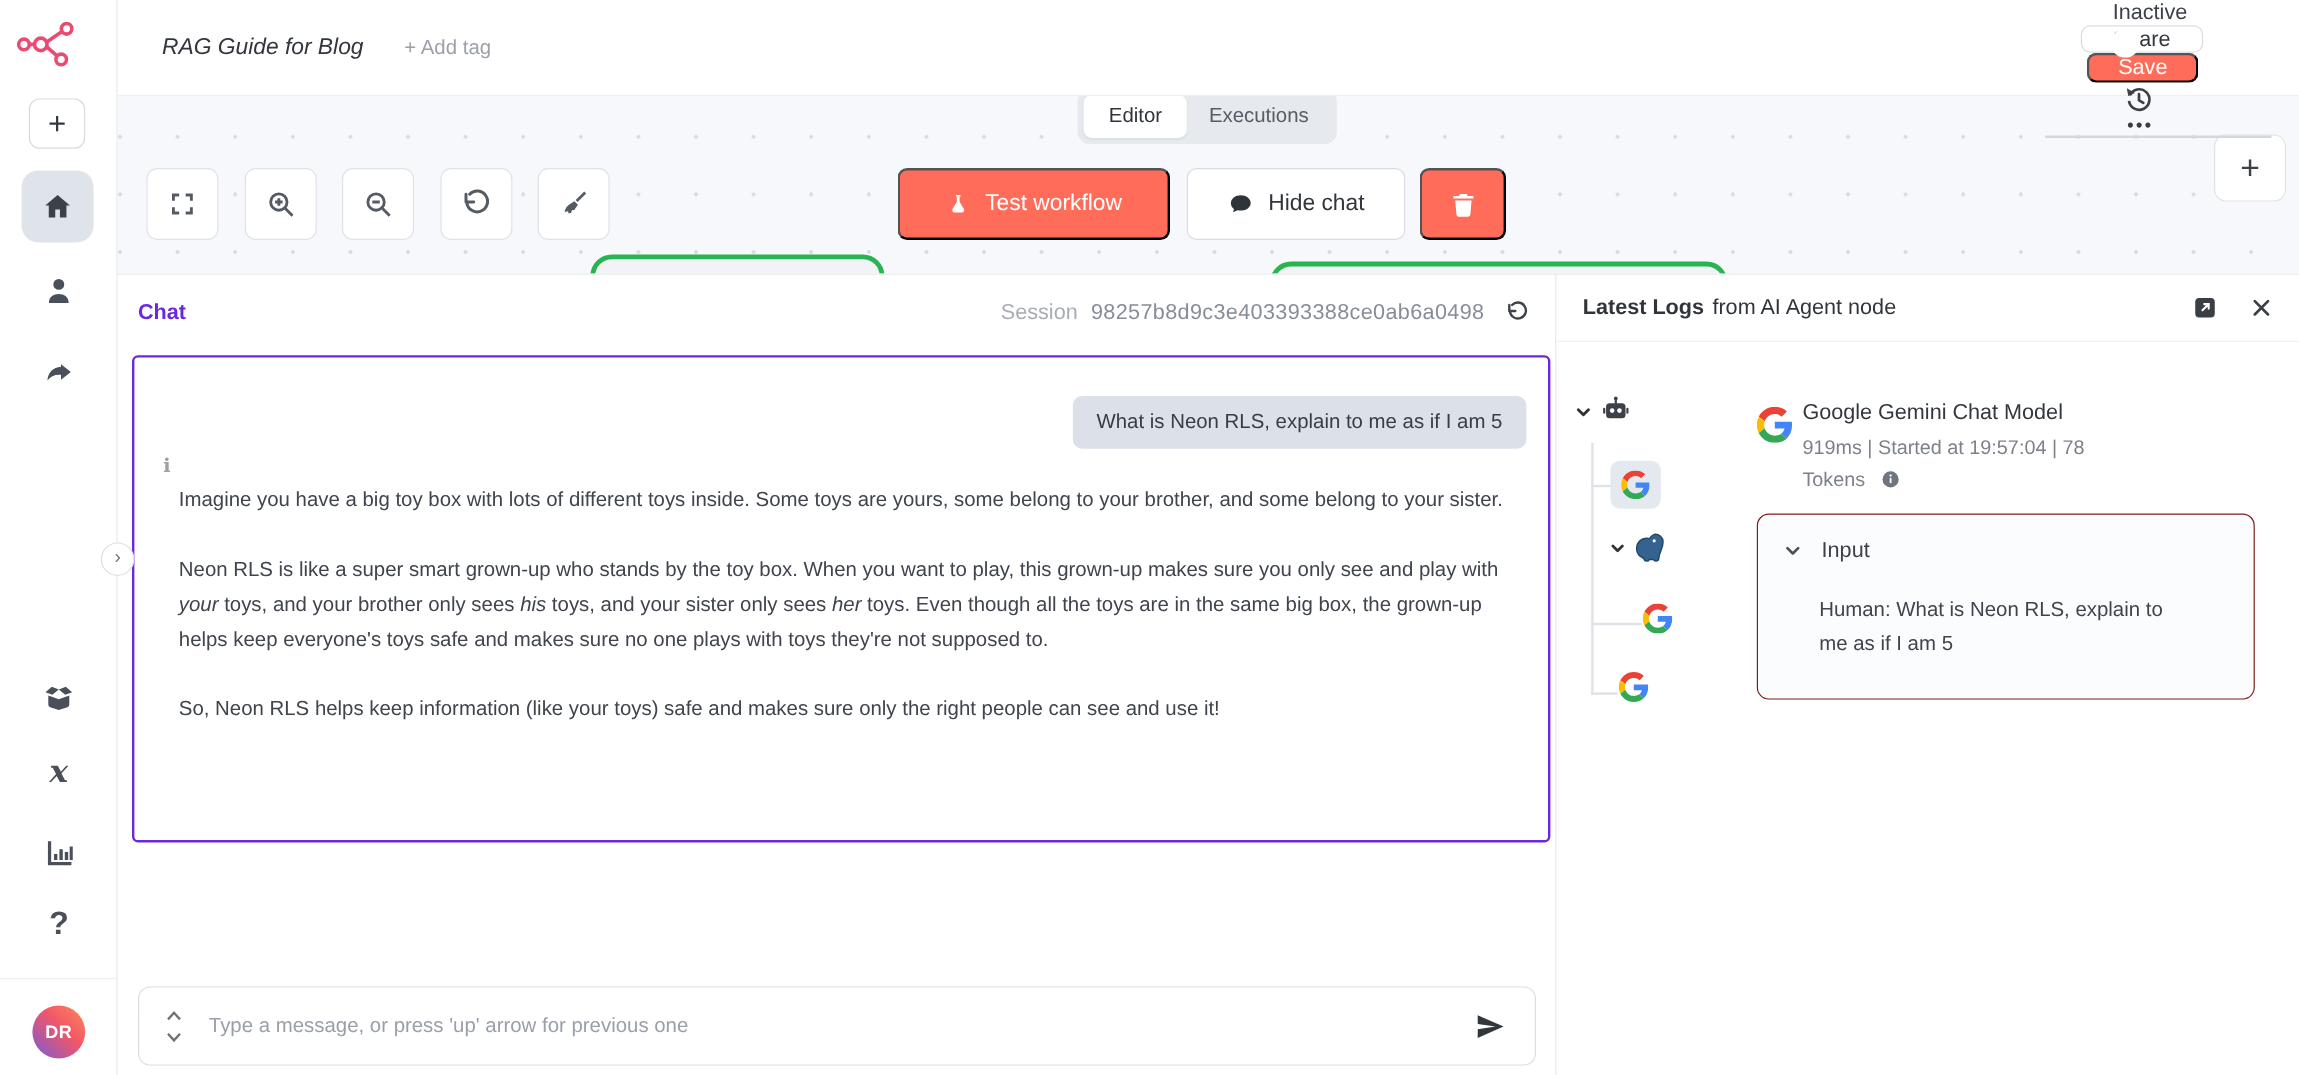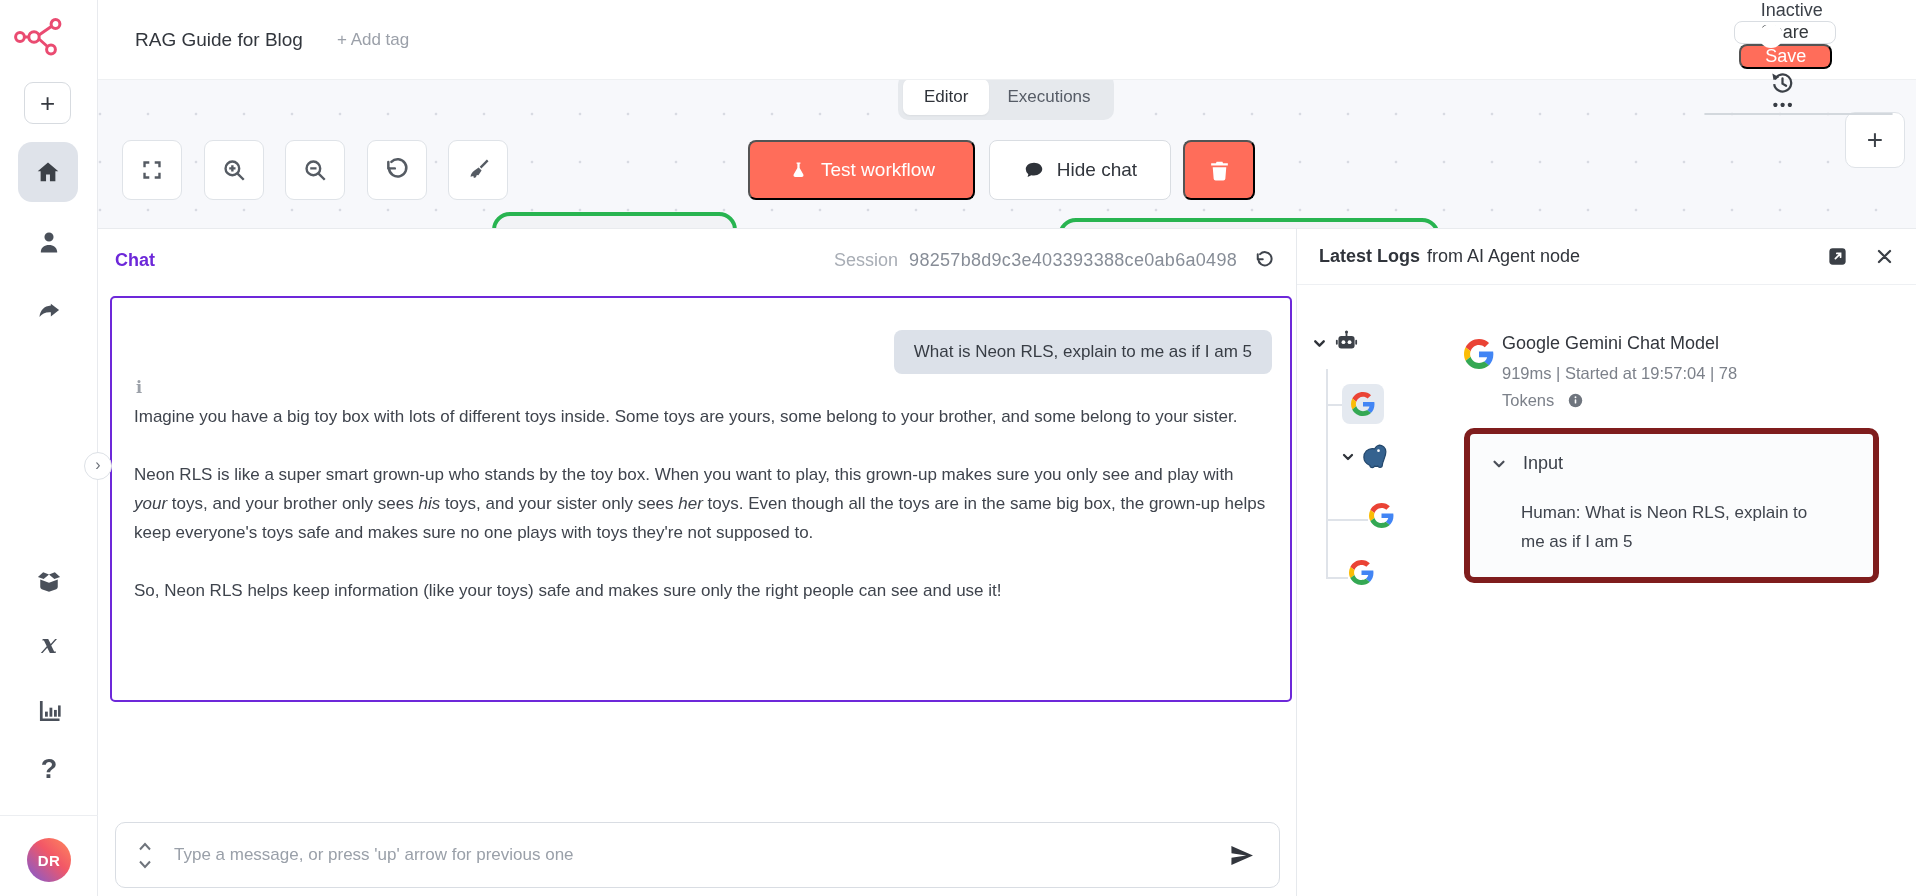--- a/index.html
+++ b/index.html
@@ -46,21 +46,21 @@
     display:flex; align-items:center; justify-content:center;
     color:#6b7078; font-size:16px; line-height:1; padding-bottom:2px;
   }
 
   
   .topbar {
     position:absolute; left:98px; top:0; width:1818px; height:80px;
     background:#fff; border-bottom:1px solid #eef0f2; z-index:20;
     display:flex; align-items:center;
   }
-  .wf-title { margin-left:37px; font-size:19px; font-weight:500; color:#32363d; }
+  .wf-title { margin-left:37px; font-size:19px; font-weight:500; color:#32363d;font-style:italic; }
   .add-tag { margin-left:34px; font-size:17px; color:#9ba0a9; }
   .tb-right { position:absolute; right:23px; top:0; height:80px; display:flex; align-items:center;flex-direction:column; }
   .status-label { font-size:18px; color:#3c4149; margin-right:14px; }
   .toggle { width:56px; height:30px; border-radius:15px; background:#9aa1aa; position:relative; margin-right:30px; }
   .toggle .knob { position:absolute; left:3px; top:3px; width:24px; height:24px; border-radius:50%; background:#fff; }
   .btn-share {
     height:44px; padding:0 26px; border:1px solid #d9dde2; border-radius:8px; background:#fff;
     font-size:18px; color:#33373b; display:flex; align-items:center; margin-right:28px;
   }
   .btn-save {
@@ -136,21 +136,21 @@
   .green-box {
     position:absolute; left:12px; top:67px; width:1182px; height:406px;
     border:2px solid #6d28d9; border-radius:5px; background:#fff;
   }
   .user-bubble {
     position:absolute; right:18px; top:32px; background:#dce1e9; border-radius:8px;
     padding:12px 20px; font-size:17px; color:#383d45;
   }
   .info-i { position:absolute; left:24px; top:80px; font-family:"DejaVu Serif",serif; font-weight:700; font-size:16px; color:#9ba0a8; }
   .chat-paras { position:absolute; left:22px; top:104px; right:24px; }
-  .chat-paras p { font-size:17px; line-height:29px; color:#3f444d; margin:0 0 29px 0; }
+  .chat-paras p { font-size:17px; line-height:29px; color:#3f444d; margin:0 0 29px 15px; }
   .chat-input {
     position:absolute; left:17px; bottom:8px; width:1165px; height:66px;
     background:#fff; border:1.5px solid #d9dde3; border-radius:10px;
     display:flex; align-items:center; padding:0 24px 0 22px;margin-top:13px;
   }
   .caret-col { display:flex; flex-direction:column; gap:9px; color:#6f747c; }
   .msg-input {
     border:none; outline:none; flex:1; margin-left:22px; font-size:17px; color:#3f444d;
     font-family:"Liberation Sans","DejaVu Sans",sans-serif; background:transparent;
   }
@@ -170,21 +170,21 @@
   .tree-line { position:absolute; background:#dfe3e9; }
   .tree-sel { position:absolute; left:45px; top:155px; width:42px; height:40px; background:#e4e9f0; border-radius:8px;
               display:flex; align-items:center; justify-content:center; }
   .g-node { position:absolute; display:flex; }
   .detail-g { position:absolute; left:167px; top:110px; }
   .node-title { position:absolute; left:205px; top:104px; width:350px; font-size:18px; font-weight:500; color:#33373e; }
   .node-meta { position:absolute; left:205px; top:131px; max-width:268px; font-size:16.5px; color:#7c818a; line-height:27px; }
   .node-meta .inline-info { display:inline-flex; vertical-align:-3px; margin-left:8px; }
   .log-card {
     position:absolute; left:167px; width:415px; background:#fbfcfd;
-    border:6px solid #7f1d1d; border-radius:10px; padding:19px 20px;
+    border:1px solid #7f1d1d; border-radius:10px; padding:19px 20px;
   }
   .card-input { top:199px; height:155px; }
   .card-output { top:380px; height:92px; }
   .card-head { display:flex; align-items:center; gap:15px; color:#5a5f68; }
   .card-label { font-size:18px; color:#3b4049; }
   .card-content { margin:24px 0 0 31px; max-width:300px; font-size:17px; line-height:29px; color:#3f444d; }
 </style>
 </head>
 <body>
 

